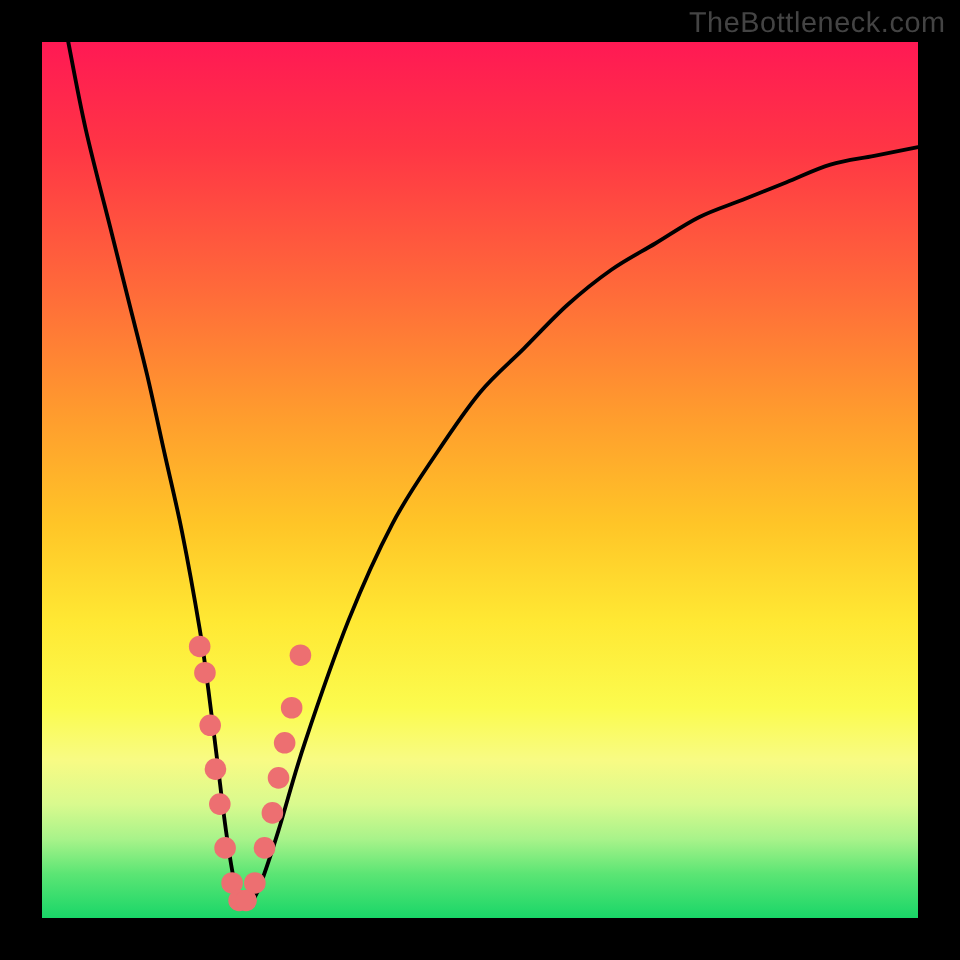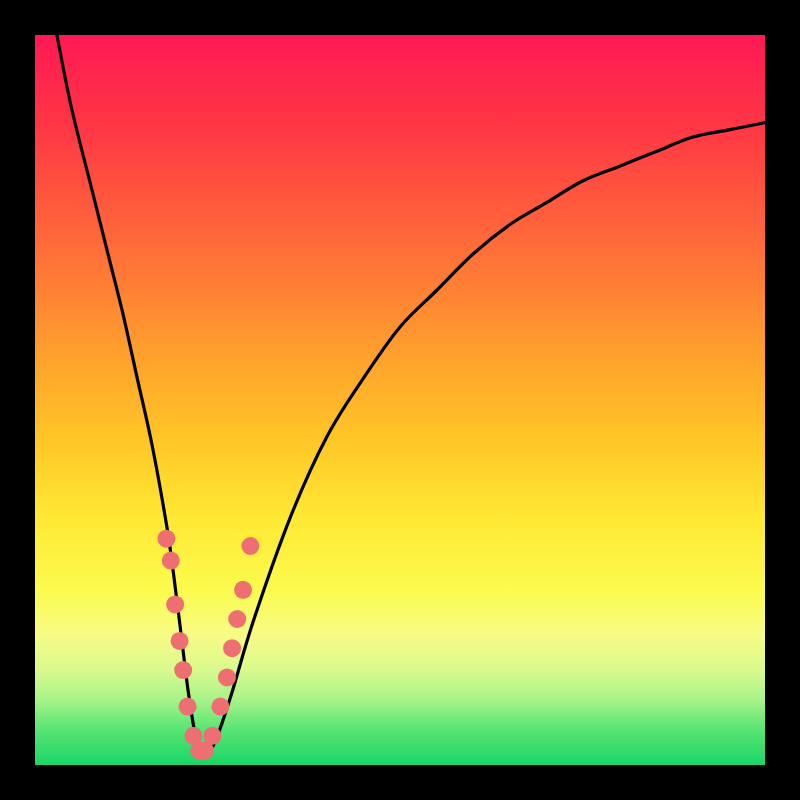--- a/index.html
+++ b/index.html
@@ -56,20 +56,21 @@
     top: 0;
     width: 730px;
     height: 730px;
     overflow: visible;
   }
 </style>
 </head>
 <body>
 
 <div class="frame">
+  <div class="watermark">TheBottleneck.com</div>
 
   <div class="plot-area">
     <svg class="curve-layer" viewBox="0 0 730 730" preserveAspectRatio="none">
       <path id="curve-path" fill="none" stroke="#000000" stroke-width="3.2" stroke-linecap="round" d="M 21.90 0.00 C 24.33 12.17, 30.42 46.23, 36.50 73.00 C 42.58 99.77, 52.32 136.27, 58.40 160.60 C 64.48 184.93, 68.13 199.53, 73.00 219.00 C 77.87 238.47, 82.73 256.72, 87.60 277.40 C 92.47 298.08, 97.33 321.20, 102.20 343.10 C 107.07 365.00, 111.93 384.47, 116.80 408.80 C 121.67 433.13, 127.75 467.20, 131.40 489.10 C 135.05 511.00, 136.27 521.95, 138.70 540.20 C 141.13 558.45, 143.57 579.13, 146.00 598.60 C 148.43 618.07, 150.87 639.97, 153.30 657.00 C 155.73 674.03, 158.17 691.07, 160.60 700.80 C 163.03 710.53, 165.47 712.97, 167.90 715.40 C 170.33 717.83, 172.77 717.83, 175.20 715.40 C 177.63 712.97, 178.85 710.53, 182.50 700.80 C 186.15 691.07, 191.02 676.47, 197.10 657.00 C 203.18 637.53, 209.27 613.20, 219.00 584.00 C 228.73 554.80, 243.33 512.22, 255.50 481.80 C 267.67 451.38, 279.83 424.62, 292.00 401.50 C 304.17 378.38, 316.33 361.35, 328.50 343.10 C 340.67 324.85, 352.83 306.60, 365.00 292.00 C 377.17 277.40, 389.33 267.67, 401.50 255.50 C 413.67 243.33, 425.83 229.95, 438.00 219.00 C 450.17 208.05, 462.33 198.32, 474.50 189.80 C 486.67 181.28, 498.83 175.20, 511.00 167.90 C 523.17 160.60, 535.33 152.08, 547.50 146.00 C 559.67 139.92, 571.83 136.27, 584.00 131.40 C 596.17 126.53, 608.33 121.67, 620.50 116.80 C 632.67 111.93, 644.83 105.85, 657.00 102.20 C 669.17 98.55, 681.33 97.33, 693.50 94.90 C 705.67 92.47, 723.92 88.82, 730.00 87.60"></path>
       <g id="marker-group">
           <circle cx="131.40" cy="503.70" r="9" fill="#ed6f71"></circle>
           <circle cx="135.78" cy="525.60" r="9" fill="#ed6f71"></circle>
           <circle cx="140.16" cy="569.40" r="9" fill="#ed6f71"></circle>
           <circle cx="144.54" cy="605.90" r="9" fill="#ed6f71"></circle>
           <circle cx="148.19" cy="635.10" r="9" fill="#ed6f71"></circle>

